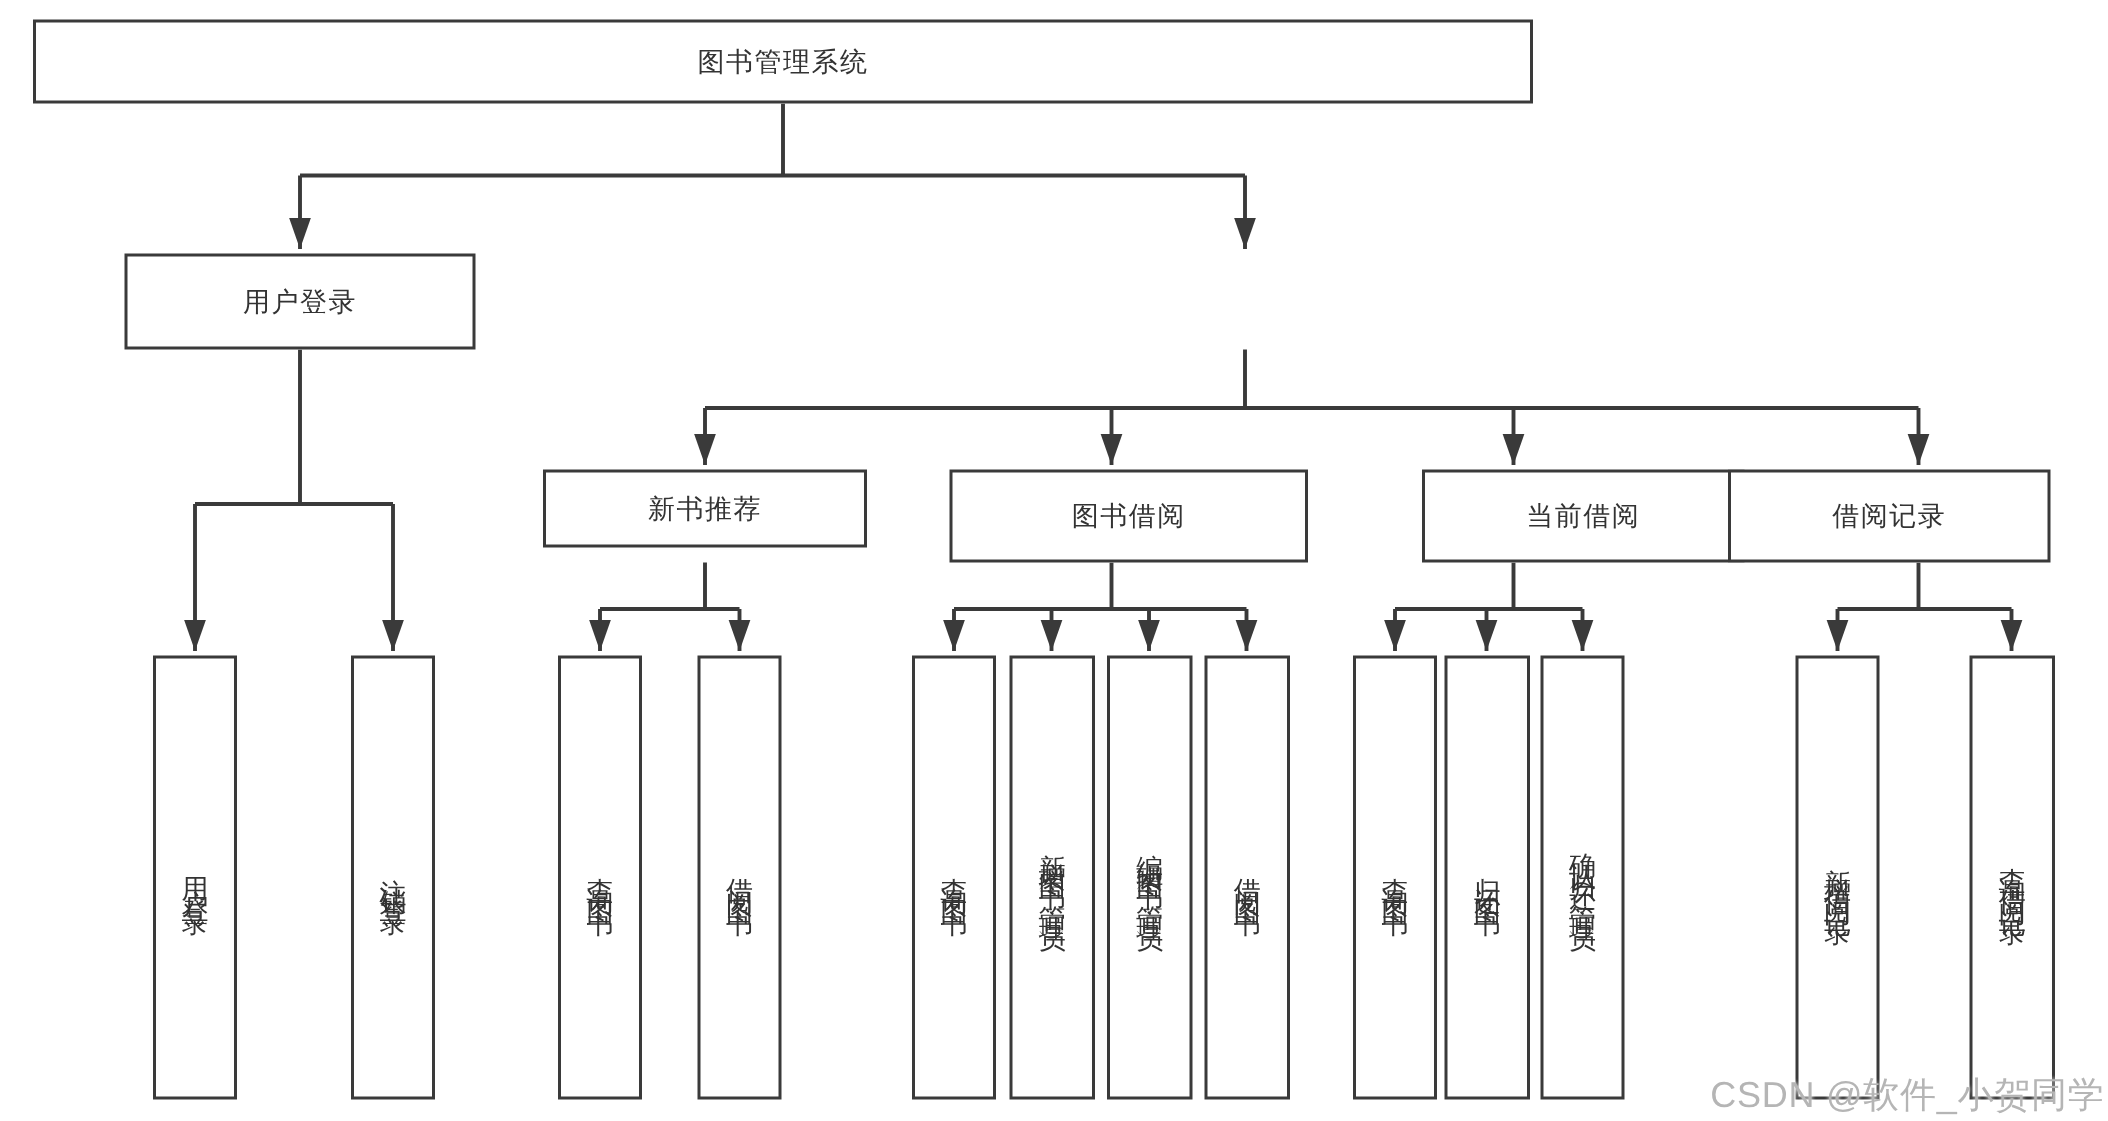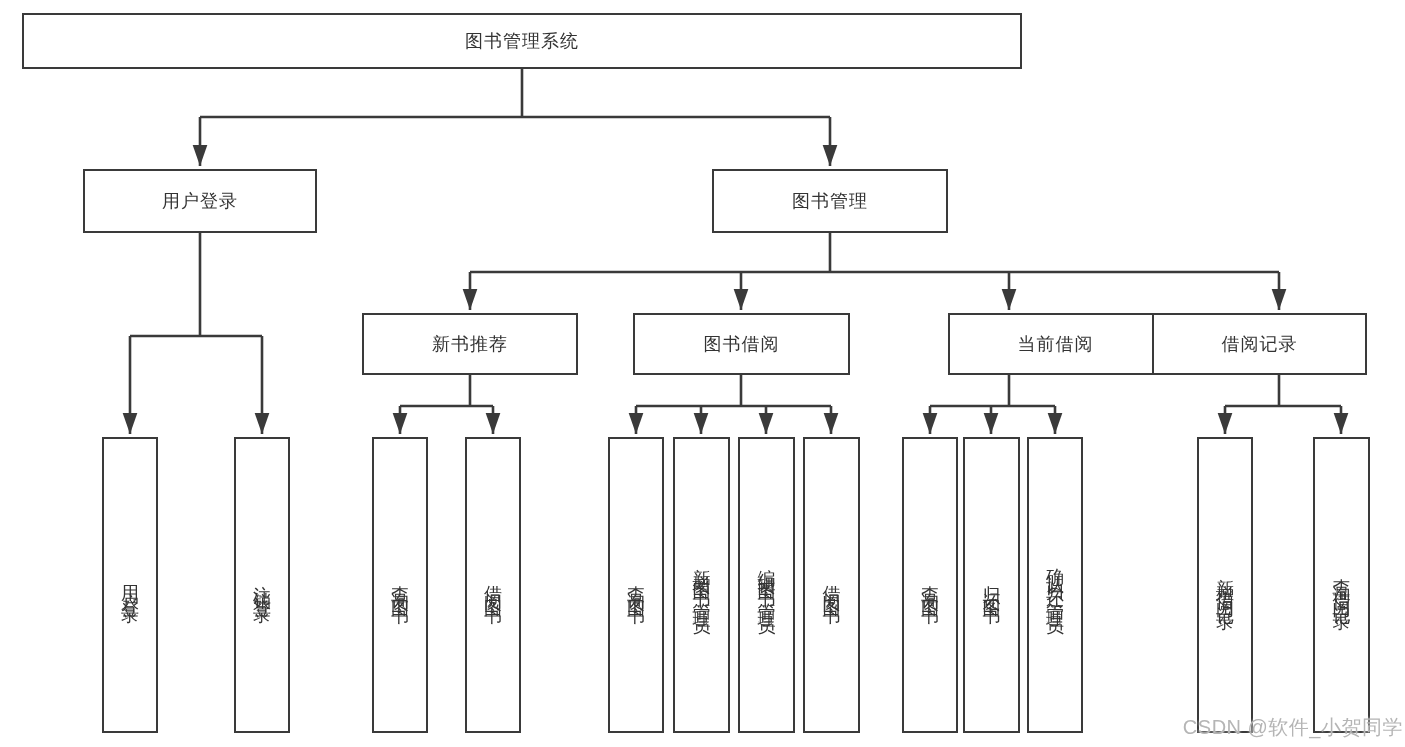--- a/index.html
+++ b/index.html
@@ -42,21 +42,21 @@
   .node.v span{
     writing-mode:vertical-rl;
     text-orientation:upright;
     letter-spacing:7px;
     line-height:1;
   }
   .watermark{
     position:absolute;
     top:714px;
     right:2px;
-    font-size:20px;
+    font-size:24px;
     color:var(--watermark);
     letter-spacing:0.5px;
     white-space:nowrap;
     z-index:5;
     text-shadow:0 0 3px #ffffff;
   }
 </style>
 </head>
 <body>
 
@@ -103,28 +103,25 @@
     <path d="M1341 406 V434" marker-end="url(#arrow)"></path>
   </svg>
 
   <div class="node h" style="left:22px;top:13px;width:1000px;height:56px">
     <span>图书管理系统</span>
   </div>
 
   <div class="node h" style="left:83px;top:169px;width:234px;height:64px">
     <span>用户登录</span>
   </div>
-  <div class="node h" style="left:712px;top:169px;width:236px;height:64px">
-    <span>图书管理</span>
-  </div>
 
-  <div class="node h" style="left:362px;top:313px;width:216px;height:62px">
+  <div class="node h" style="left:362px;top:313px;width:216px;height:52px">
     <span>新书推荐</span>
   </div>
-  <div class="node h" style="left:633px;top:313px;width:217px;height:62px">
+  <div class="node h" style="left:633px;top:313px;width:239px;height:62px">
     <span>图书借阅</span>
   </div>
   <div class="node h" style="left:948px;top:313px;width:215px;height:62px">
     <span>当前借阅</span>
   </div>
   <div class="node h" style="left:1152px;top:313px;width:215px;height:62px">
     <span>借阅记录</span>
   </div>
 
   <div class="node v" style="left:102px;top:437px;width:56px;height:296px">

